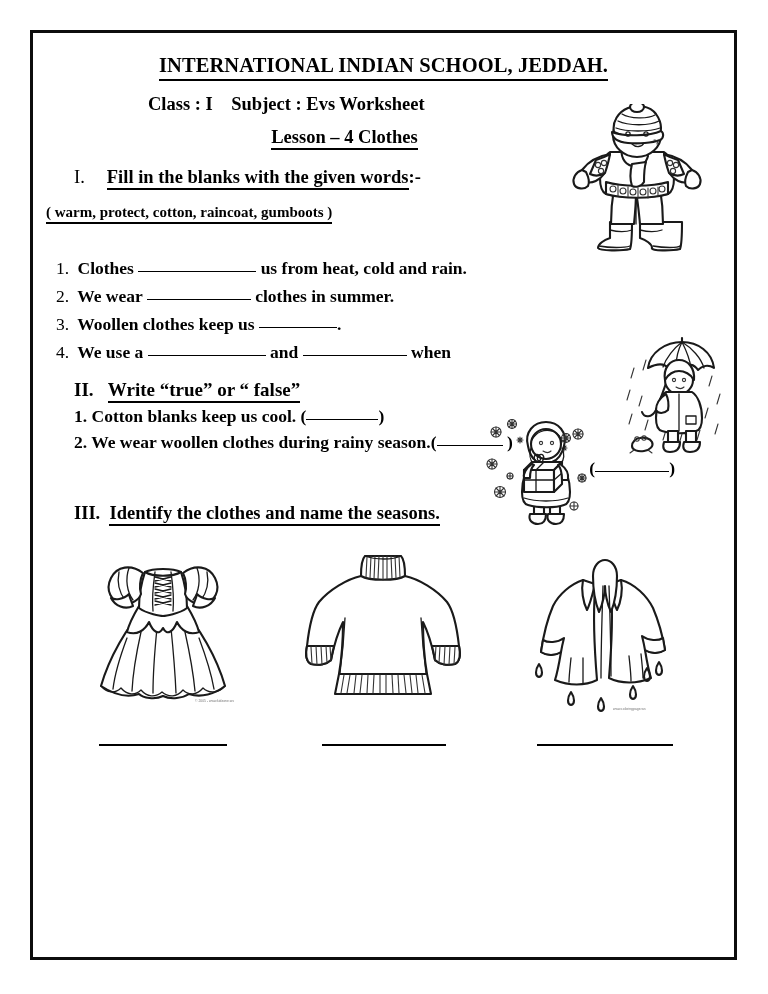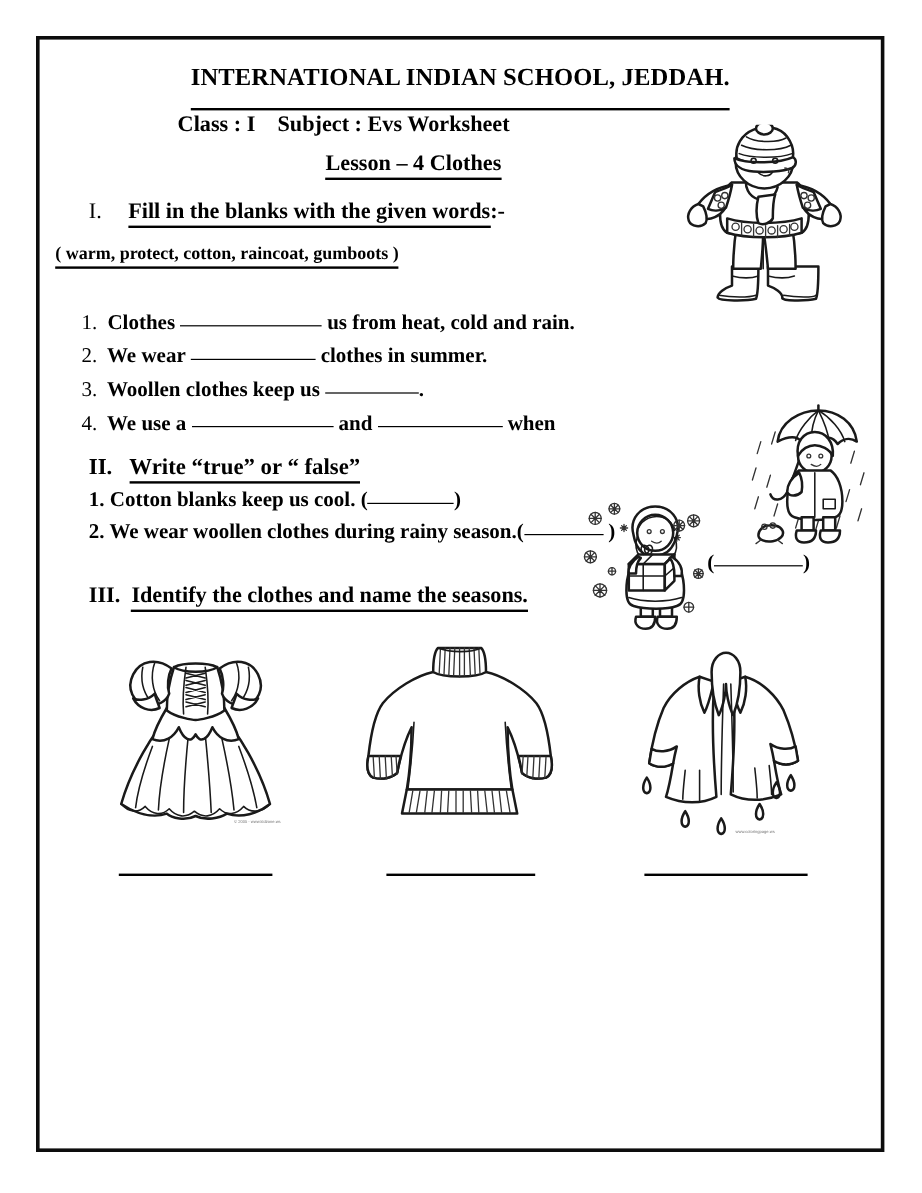--- a/index.html
+++ b/index.html
@@ -36,21 +36,21 @@
   
   .school-title {
     text-align: center;
     font-size: 20.5px;
     font-weight: bold;
     letter-spacing: 0.1px;
     margin-top: 24px;
   }
   .school-title span {
     border-bottom: 2px solid #000;
-    padding-bottom: 14px;
+    padding-bottom: 3px;
   }
   .class-line {
     font-size: 18.5px;
     font-weight: bold;
     margin-top: 17px;
     padding-left: 118px;
   }
   .lesson-line {
     font-size: 18.5px;
     font-weight: bold;
@@ -78,21 +78,21 @@
     margin-top: 16px;
     padding-left: 16px;
   }
   .wordbank span {
     border-bottom: 2px solid #000;
     padding-bottom: 2px;
   }
 
   .qlist {
     margin-top: 36px;
-    padding-left: 38px;
+    padding-left: 26px;
     font-size: 17.5px;
     font-weight: bold;
   }
   .qrow {
     margin-bottom: 6px;
     white-space: nowrap;
   }
   .qnum { font-weight: normal; margin-right: 4px; }
   .blank {
     display: inline-block;
@@ -128,21 +128,21 @@
     vertical-align: 2px;
   }
   .pb-w1 { width: 72px; }
   .pb-w2 { width: 66px; }
   .pb-w3 { width: 74px; }
 
   
   .sec3-head {
     font-size: 18.5px;
     font-weight: bold;
-    margin-top: 8px;
+    margin-top: 24px;
     padding-left: 44px;
   }
   .sec3-head .u { border-bottom: 2px solid #000; padding-bottom: 1px; }
 
   .clothes-row {
     margin-top: 20px;
     display: flex;
     justify-content: space-around;
     align-items: flex-end;
     padding: 0 22px;

